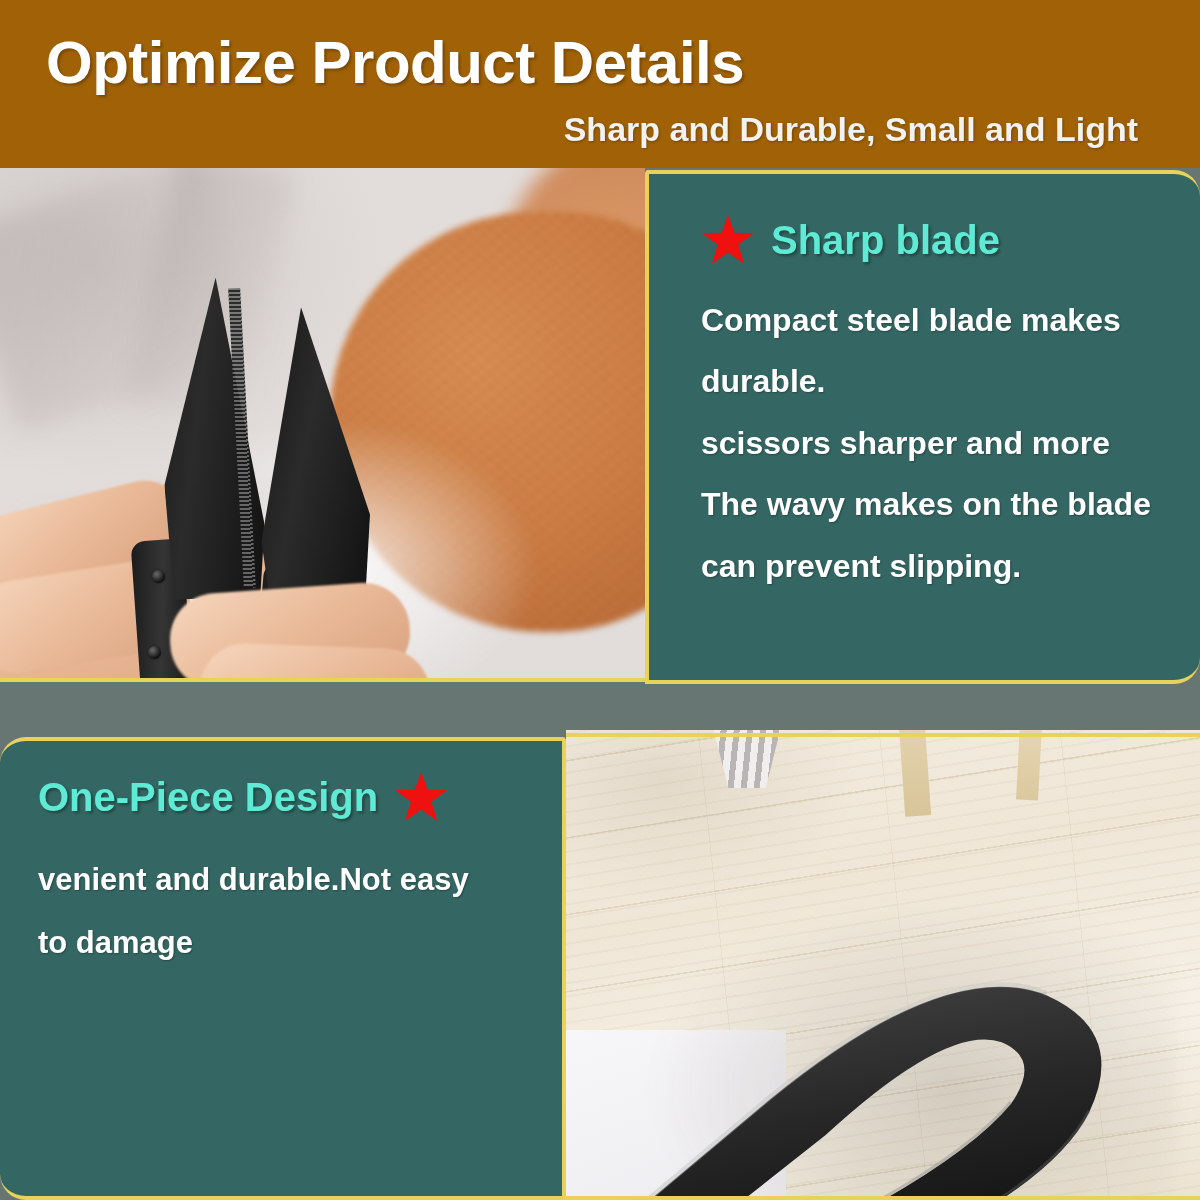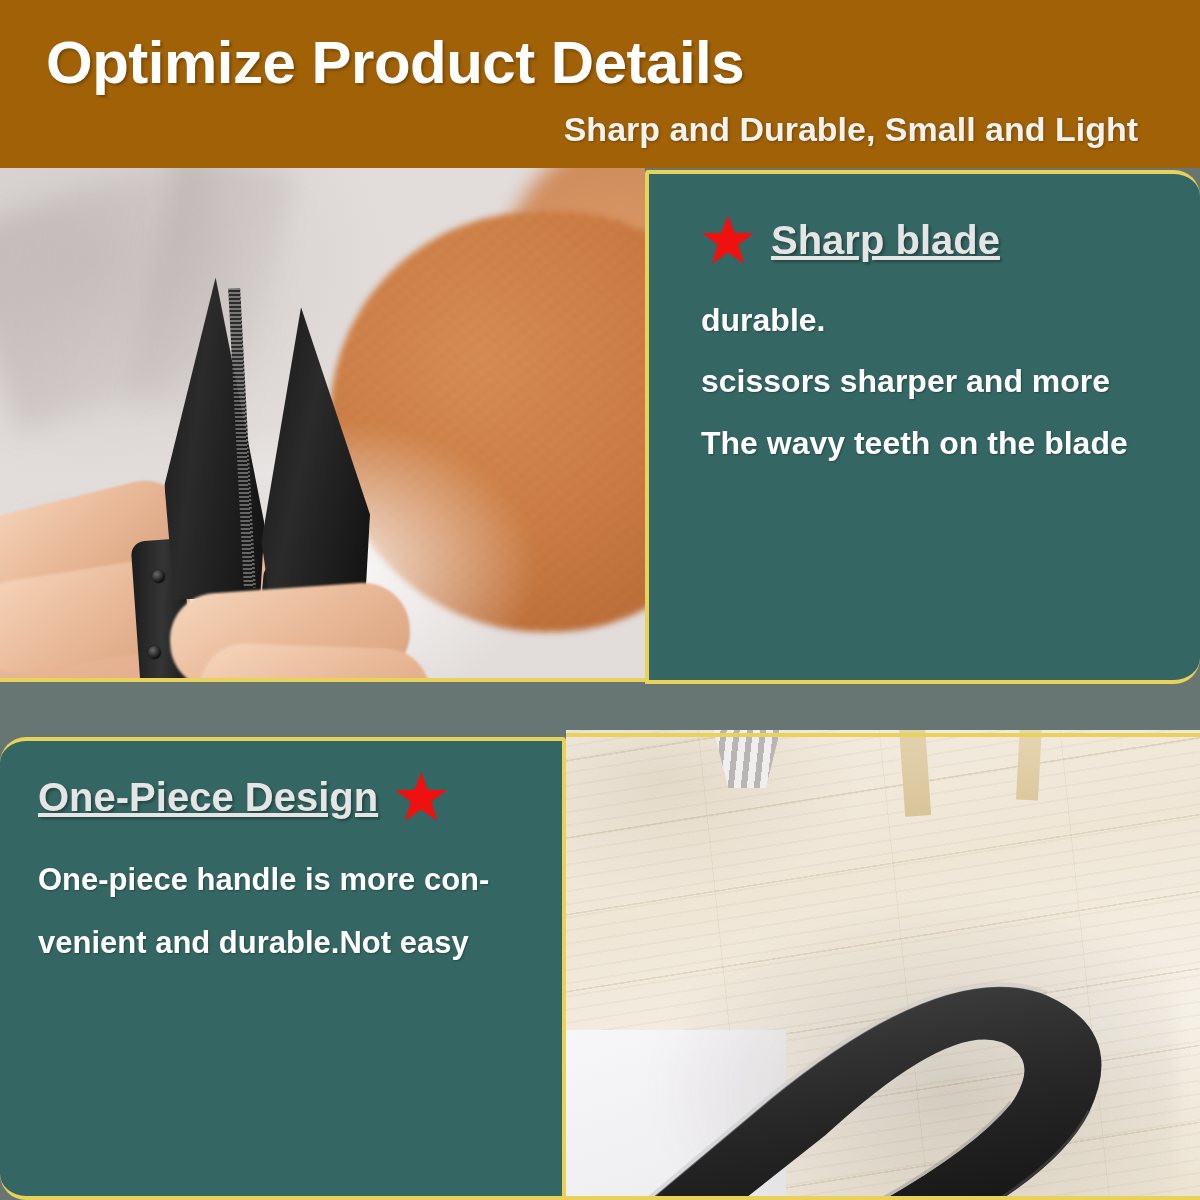--- a/index.html
+++ b/index.html
@@ -150,24 +150,23 @@
     padding: 40px 34px 0 52px;
   }
   .panel-heading-row { display: flex; align-items: center; gap: 16px; }
   .star {
     width: 54px; height: 52px; flex: 0 0 auto;
     background: #ef1010;
     clip-path: polygon(50% 2%, 62% 36%, 98% 37%, 69% 59%, 80% 96%, 50% 74%, 20% 96%, 31% 59%, 2% 37%, 38% 36%);
     filter: drop-shadow(1px 2px 2px rgba(0,0,0,0.35));
   }
   .heading-text {
-    font-size: 40px; font-weight: bold; color: #e5e5e5;
+    font-size: 40px; font-weight: bold; color: #5eead4;
     text-shadow: 2px 2px 3px rgba(0,0,0,0.35);
     white-space: nowrap;
-    text-decoration: underline;
   }
   .body-lines {
     margin-top: 24px;
     font-size: 32px; font-weight: bold; color: #ffffff;
     line-height: 1.92;
     text-shadow: 1px 1px 2px rgba(0,0,0,0.30);
   }
   .body-lines .ln { display: block; white-space: nowrap; }
 
   
@@ -287,34 +286,36 @@
     <div class="finger fg3"></div>
     <div class="finger fg4"></div>
   </div>
 
   <div id="panel-sharp-blade">
     <div class="panel-heading-row">
       <div class="star"></div>
       <div class="heading-text">Sharp blade</div>
     </div>
     <div class="body-lines">
+      <span class="ln">Compact steel blade makes</span>
       <span class="ln">durable.</span>
       <span class="ln">scissors sharper and more</span>
-      <span class="ln">The wavy teeth on the blade</span>
+      <span class="ln">The wavy makes on the blade</span>
+      <span class="ln">can prevent slipping.</span>
     </div>
   </div>
 
   <div id="panel-one-piece">
     <div class="panel-heading-row">
       <div class="heading-text">One-Piece Design</div>
       <div class="star"></div>
     </div>
     <div class="body-lines">
-      <span class="ln">One-piece handle is more con-</span>
       <span class="ln">venient and durable.Not easy</span>
+      <span class="ln">to damage</span>
     </div>
   </div>
 
   <div id="photo-handle">
     <div class="floor"></div>
     <div class="floor-grain"></div>
     <div class="floor-shadow-tl"></div>
     <div class="leg-striped"></div>
     <div class="leg-wood1"></div>
     <div class="leg-wood2"></div>

